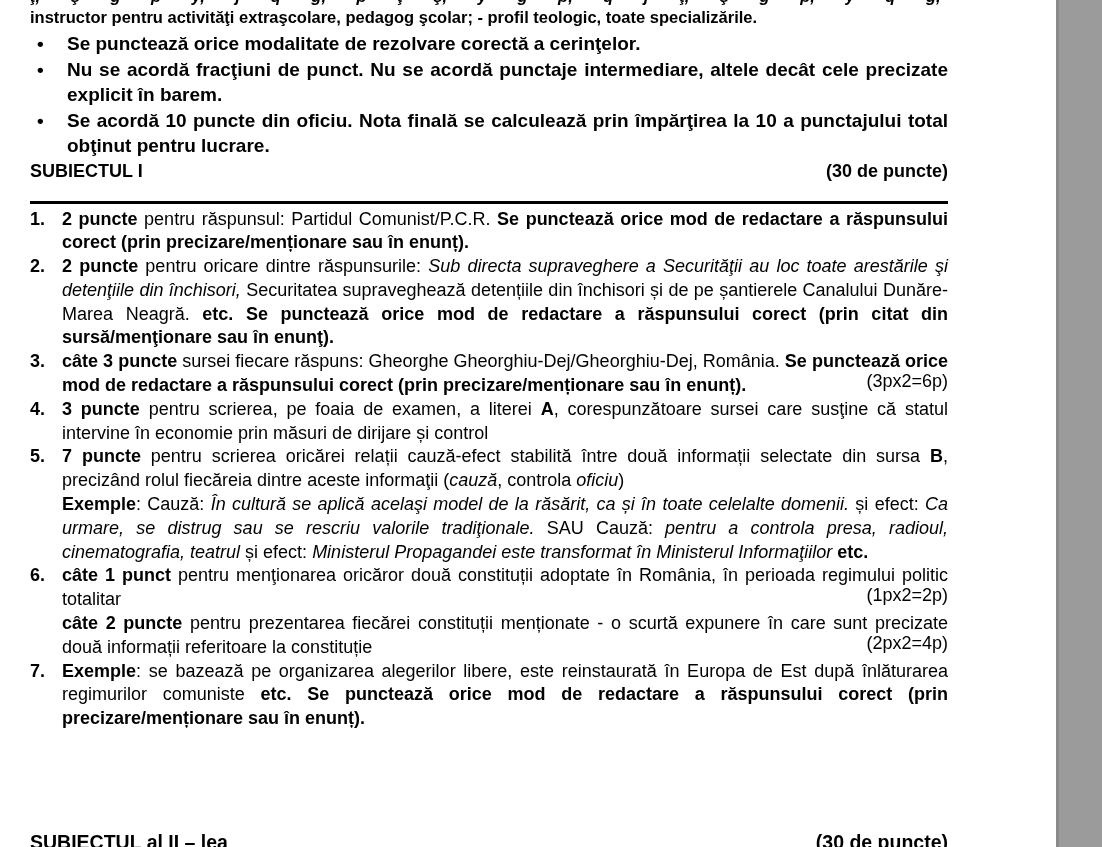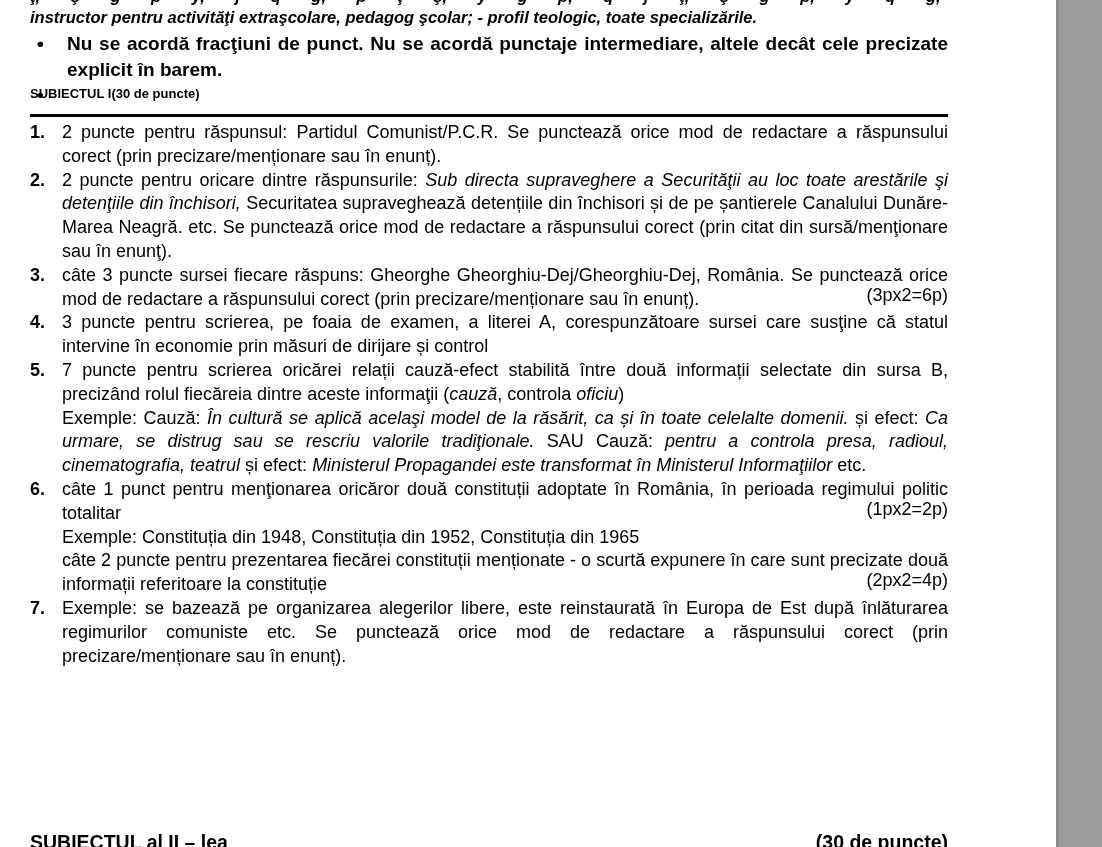--- a/index.html
+++ b/index.html
@@ -17,72 +17,74 @@
 
   
   .clip-strip { height: 7px; overflow: hidden; position: relative; }
   .clip-strip .frag {
     display: block; transform: translateY(-14px);
     font-weight: bold; font-style: italic; font-size: 16.5px; line-height: 20px;
     word-spacing: 26px; white-space: nowrap;
   }
 
   .intro {
-    margin: 0 0 4px 0; font-weight: bold; font-style: italic;
+    margin: 0 0 4px 0; font-weight: bold; 
     font-size: 16.5px; line-height: 20px;
   }
 
   ul.bullets { list-style: none; margin: 0; padding: 0;
     font-weight: bold; font-size: 19px; line-height: 25.5px; }
   ul.bullets li { position: relative; padding-left: 37px; text-align: justify; }
   ul.bullets .dot { position: absolute; left: 7px; }
 
   .sec {
-    display: flex; justify-content: flex-start;
-    font-weight: bold; font-size: 13px; line-height: 22px;
-    border-bottom: 3px solid #000; margin: 1px 0 4px 0; padding-bottom: 9px;
+    display: flex; justify-content: space-between;
+    font-weight: bold; font-size: 18px; line-height: 22px;
+    border-bottom: 3px solid #000; margin: 1px 0 4px 0; padding-bottom: 19px;
   }
   .sec2 { position: absolute; left: 0; top: 831px; width: 100%;
     display: flex; justify-content: space-between;
     font-weight: bold; font-size: 19.5px; line-height: 22px; }
 
   ol.items { list-style: none; margin: 0; padding: 0;
     font-size: 18px; line-height: 23.8px; }
   ol.items > li { position: relative; padding-left: 32px; }
   ol.items .num { position: absolute; left: 0; top: 0; font-weight: bold; }
   .para { margin: 0; text-align: justify; position: relative; }
   .para .pts { position: absolute; right: 0; bottom: 4px; font-weight: normal; }
 
-  .b { font-weight: normal; }
+  .b { font-weight: bold; }
   .i { font-style: italic; }
 </style>
 </head>
 <body>
 
 <div class="page">
   <div class="outside-strip"></div>
 
   <div class="content">
 
     <div class="clip-strip">
       <span class="frag">ţ, ş g p y, j q g, p ţ ş, y g p, q j ţ, ş g p, y q g, p ţ ş, y g</span>
     </div>
 
     <p class="intro">instructor pentru activităţi extraşcolare, pedagog şcolar; - profil teologic, toate specializările.</p>
 
     <ul class="bullets">
       <li>
         <span class="dot">•</span>
+        <span>Se punctează orice modalitate de rezolvare corectă a cerinţelor.</span>
       </li>
       <li>
         <span class="dot">•</span>
         <span>Nu se acordă fracţiuni de punct. Nu se acordă punctaje intermediare, altele decât cele precizate explicit în barem.</span>
       </li>
       <li>
         <span class="dot">•</span>
+        <span>Se acordă 10 puncte din oficiu. Nota finală se calculează prin împărţirea la 10 a punctajului total obţinut pentru lucrare.</span>
       </li>
     </ul>
 
     <div class="sec">
       <span>SUBIECTUL I</span>
       <span>(30 de puncte)</span>
     </div>
 
     <ol class="items">
       <li>
@@ -102,21 +104,20 @@
         <p class="para"><span class="b">3 puncte </span><span>pentru scrierea, pe foaia de examen, a literei </span><span class="b">A</span><span>, corespunzătoare sursei care susţine că statul intervine în economie prin măsuri de dirijare și control</span></p>
       </li>
       <li>
         <span class="num">5.</span>
         <p class="para"><span class="b">7 puncte </span><span>pentru scrierea oricărei relații cauză-efect stabilită între două informații selectate din sursa </span><span class="b">B</span><span>, precizând rolul fiecăreia dintre aceste informaţii (</span><span class="i">cauză</span><span>, controla </span><span class="i">oficiu</span><span>)</span></p>
         <p class="para"><span class="b">Exemple</span><span>: Cauză: </span><span class="i">În cultură se aplică acelaşi model de la răsărit, ca și în toate celelalte domenii.</span><span> și efect: </span><span class="i">Ca urmare, se distrug sau se rescriu valorile tradiţionale.</span><span> SAU Cauză: </span><span class="i">pentru a controla presa, radioul, cinematografia, teatrul</span><span> și efect: </span><span class="i">Ministerul Propagandei este transformat în Ministerul Informaţiilor</span><span class="b"> etc.</span></p>
       </li>
       <li>
         <span class="num">6.</span>
         <p class="para"><span class="pts">(1px2=2p)</span><span class="b">câte 1 punct </span><span>pentru menţionarea oricăror două constituții adoptate în România, în perioada regimului politic totalitar</span></p>
-        <p class="para"><span class="b">Exemple</span><span>: Constituția din 1948, Constituția din 1952, Constituția din 1965</span></p>
         <p class="para"><span class="pts">(2px2=4p)</span><span class="b">câte 2 puncte </span><span>pentru prezentarea fiecărei constituții menționate - o scurtă expunere în care sunt precizate două informații referitoare la constituție</span></p>
       </li>
       <li>
         <span class="num">7.</span>
         <p class="para"><span class="b">Exemple</span><span>: se bazează pe organizarea alegerilor libere, este reinstaurată în Europa de Est după înlăturarea regimurilor comuniste </span><span class="b">etc. Se punctează orice mod de redactare a răspunsului corect (prin precizare/menționare sau în enunț).</span></p>
       </li>
     </ol>
 
     <div class="sec2">
       <span>SUBIECTUL al II – lea</span>

